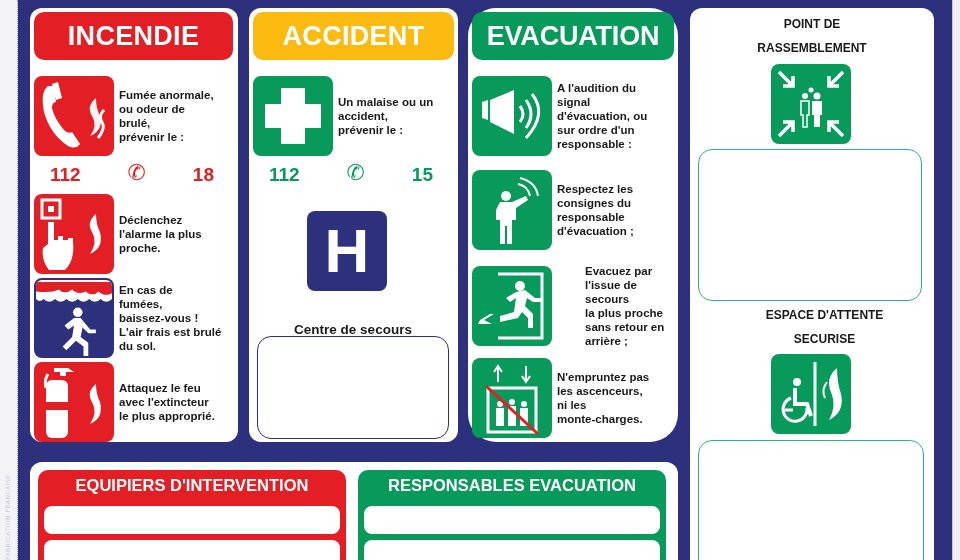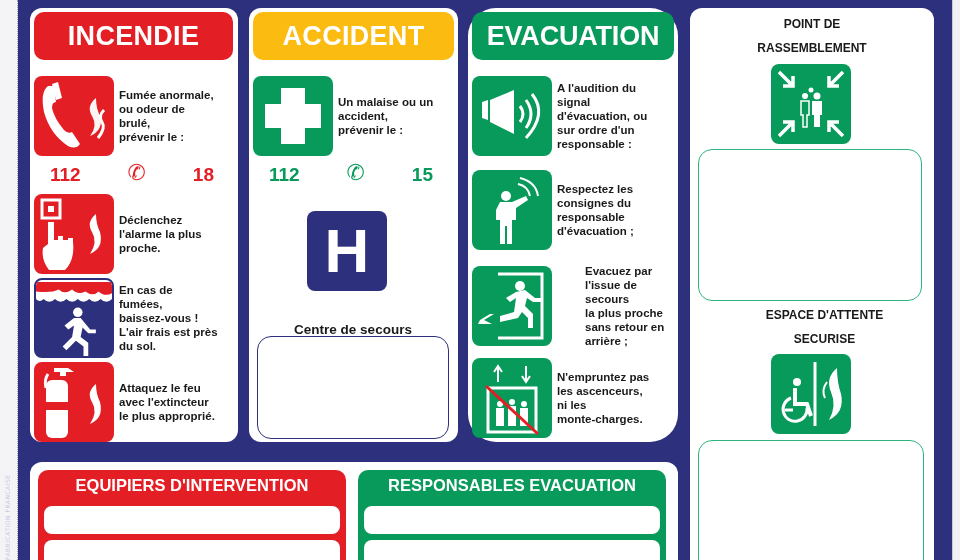--- a/index.html
+++ b/index.html
@@ -100,21 +100,21 @@
       <svg width="80" height="80" viewBox="0 0 80 80">
         <path d="M0 0 h80 v20 q-6 6 -12 0 q-6 6 -12 0 q-6 6 -12 0 q-6 6 -12 0 q-6 6 -12 0 q-6 6 -12 0 q-4 4 -8 0z" fill="#fff"></path>
         <path d="M0 2 h80 v12 q-8 4 -14 -2 q-6 6 -14 0 q-8 4 -14 -2 q-8 6 -14 0 q-8 4 -24 2z" fill="#e31e24"></path>
         <circle cx="44" cy="34" r="5" fill="#fff"></circle>
         <path d="M40 40 l-10 8 l4 4 l6 -4 l-2 12 l-10 10 l4 4 l10 -10 l8 6 l0 10 h5 v-14 l-8 -6 l2 -10 l6 6 h8 v-4 h-6 l-10 -12z" fill="#fff"></path>
       </svg>
     </div>
     <div class="row-text">En cas de
 fumées,
 baissez-vous !
-L'air frais est près
+L'air frais est brulé
 du sol.</div>
   </div>
 
   <div class="row" style="top:354px;">
     <div class="icon-box ib-red">
       <svg width="80" height="80" viewBox="0 0 80 80">
         <path d="M20 6 h14 l6 4 h-8 v4 h-6 v-4 h-6z" fill="#fff"></path>
         <path d="M14 12 q-4 6 -2 14" stroke="#fff" stroke-width="3" fill="none"></path>
         <rect x="12" y="18" width="22" height="58" rx="6" fill="#fff"></rect>
         <rect x="12" y="40" width="22" height="8" fill="#e31e24"></rect>

